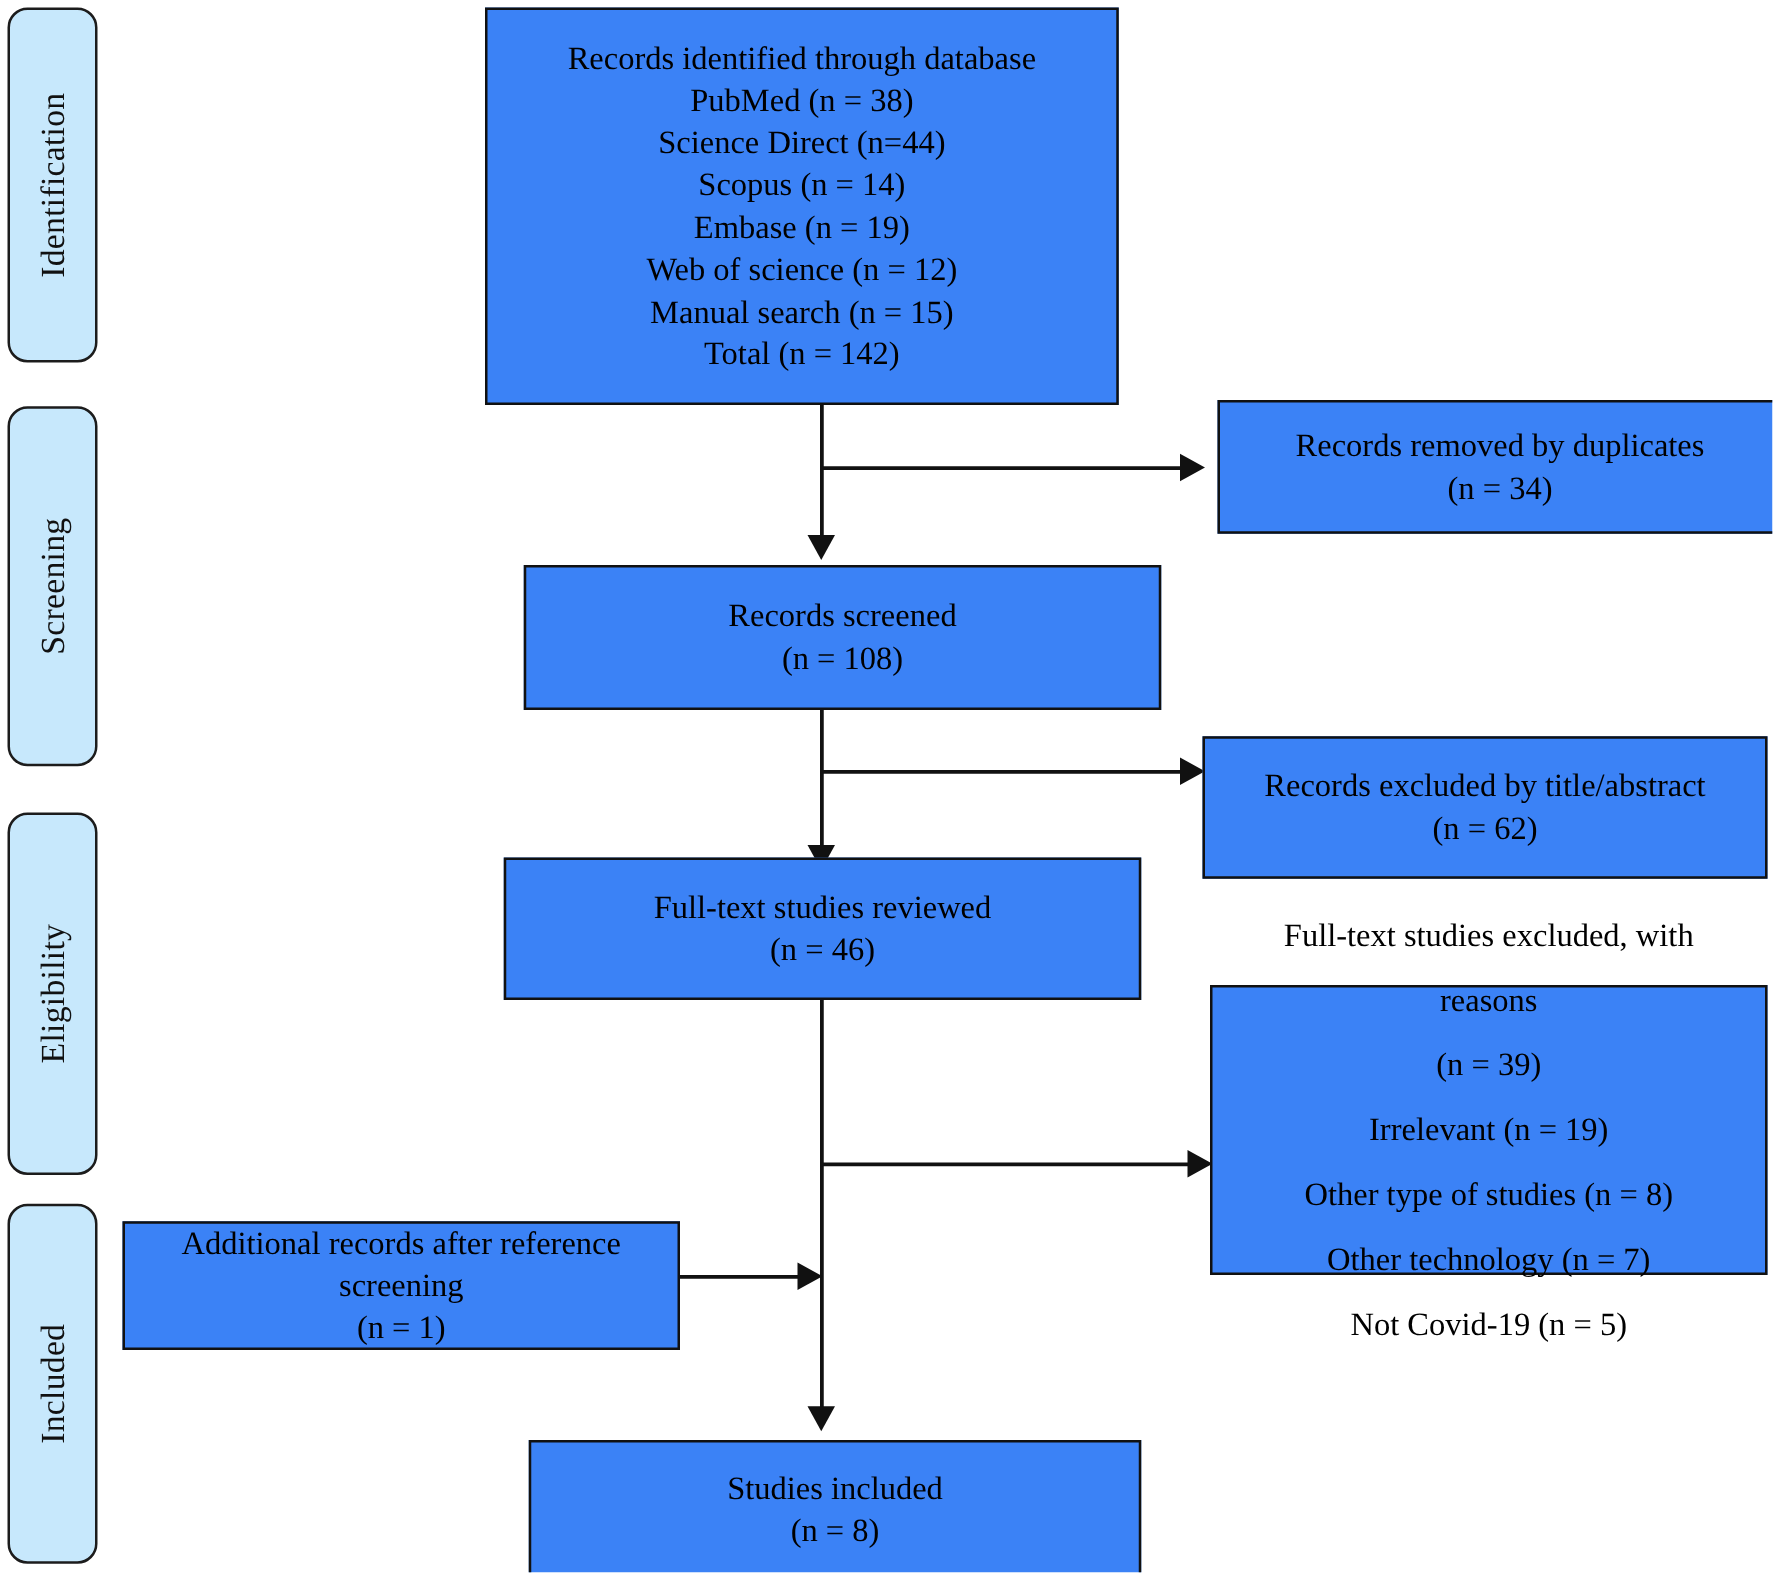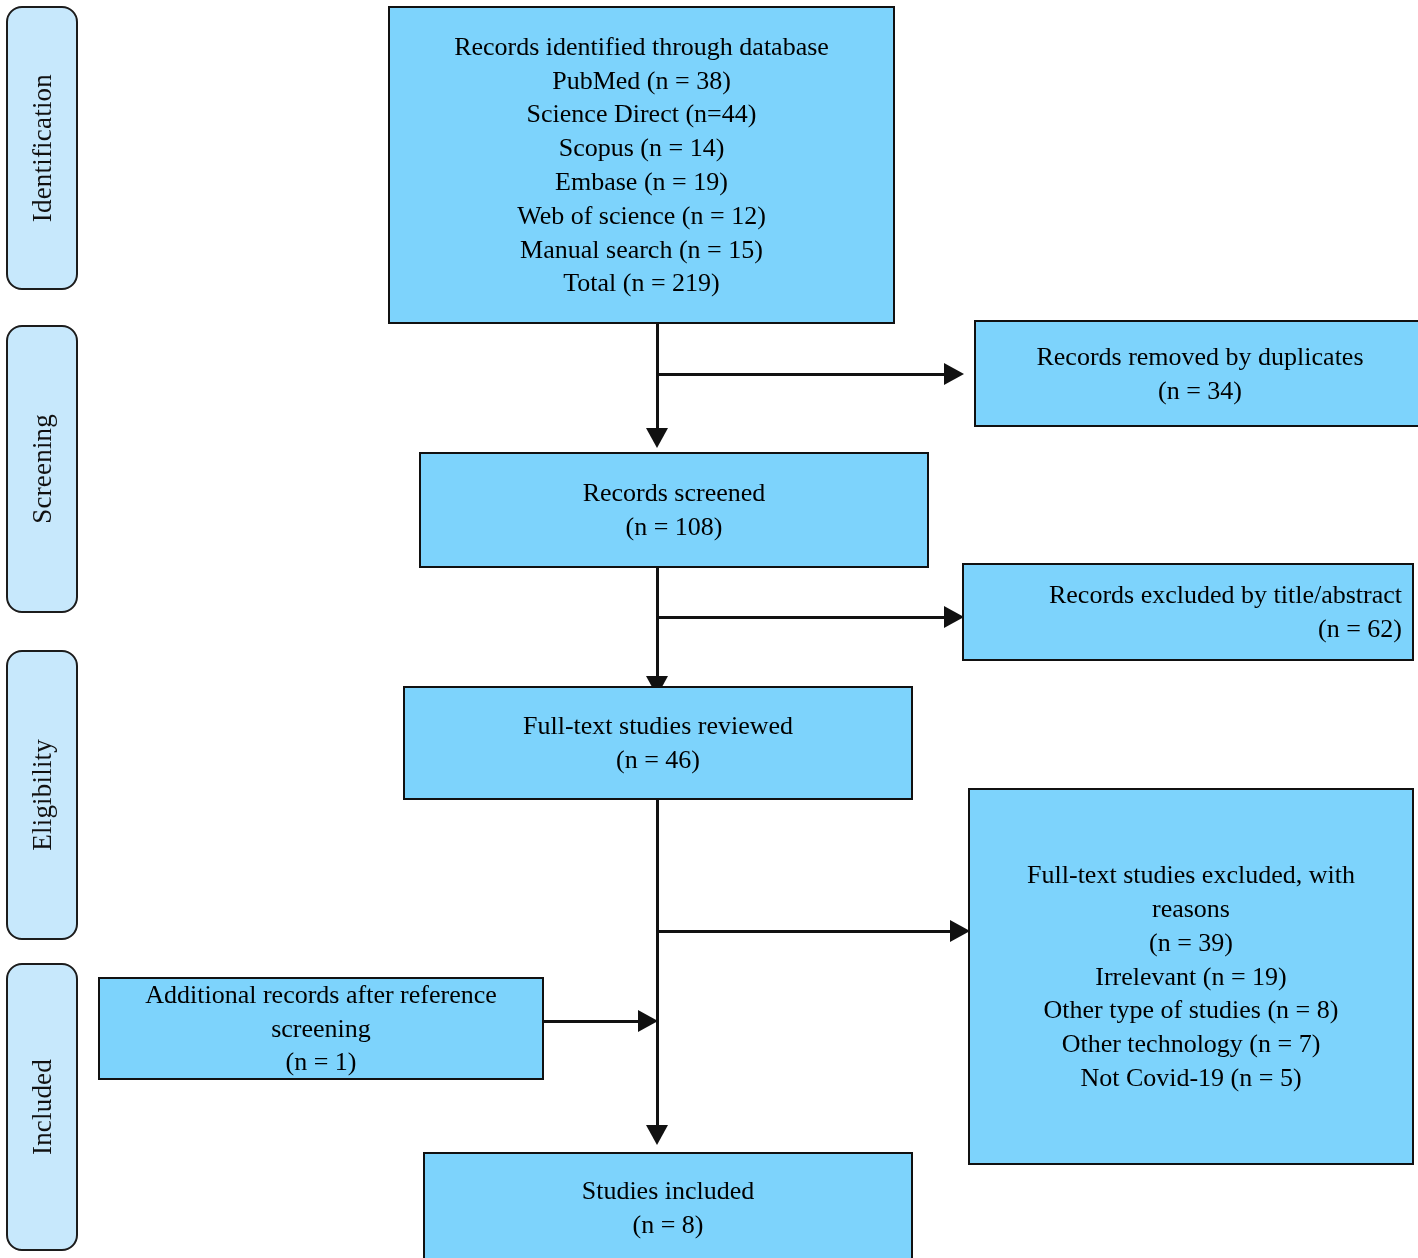--- a/index.html
+++ b/index.html
@@ -36,21 +36,21 @@
     font-size: 27px;
     line-height: 1;
     color: #111111;
     letter-spacing: 0.2px;
     white-space: nowrap;
   }
 
   
   .box {
     position: absolute;
-    background: #7dd3fc;
+    background: #3b82f6;
     border: 2.5px solid #111111;
     box-sizing: border-box;
     display: flex;
     flex-direction: column;
     align-items: center;
     justify-content: center;
     text-align: center;
     color: #000000;
     font-size: 26px;
     line-height: 1.30;
@@ -127,44 +127,44 @@
   <div class="arrow-right" style="left:638px; top:1010px;"></div>
 
   <div class="box" style="left:388px; top:6px; width:507px; height:318px;">
     <span class="line">Records identified through database</span>
     <span class="line">PubMed (n = 38)</span>
     <span class="line">Science Direct (n=44)</span>
     <span class="line">Scopus (n = 14)</span>
     <span class="line">Embase (n = 19)</span>
     <span class="line">Web of science (n = 12)</span>
     <span class="line">Manual search (n = 15)</span>
-    <span class="line">Total (n = 219)</span>
+    <span class="line">Total (n = 142)</span>
   </div>
 
   <div class="box" style="left:962px; top:320px; width:452px; height:107px;margin-left:12px;">
     <span class="line">Records removed by duplicates</span>
     <span class="line">(n = 34)</span>
   </div>
 
   <div class="box" style="left:403px; top:452px; width:510px; height:116px;margin-left:16px;">
     <span class="line">Records screened</span>
     <span class="line">(n = 108)</span>
   </div>
 
-  <div class="box" style="left:962px; top:563px; width:452px; height:98px;align-items:flex-end;">
+  <div class="box" style="left:962px; top:589px; width:452px; height:114px;">
     <span class="line">Records excluded by title/abstract</span>
     <span class="line">(n = 62)</span>
   </div>
 
   <div class="box" style="left:403px; top:686px; width:510px; height:114px;">
     <span class="line">Full-text studies reviewed</span>
     <span class="line">(n = 46)</span>
   </div>
 
-  <div class="box" style="left:968px; top:788px; width:446px; height:377px;">
+  <div class="box" style="left:968px; top:788px; width:446px; height:232px;gap:18px;">
     <span class="line">Full-text studies excluded, with</span>
     <span class="line">reasons</span>
     <span class="line">(n = 39)</span>
     <span class="line">Irrelevant (n = 19)</span>
     <span class="line">Other type of studies (n = 8)</span>
     <span class="line">Other technology (n = 7)</span>
     <span class="line">Not Covid-19 (n = 5)</span>
   </div>
 
   <div class="box" style="left:98px; top:957px; width:446px; height:103px;margin-top:20px;">

